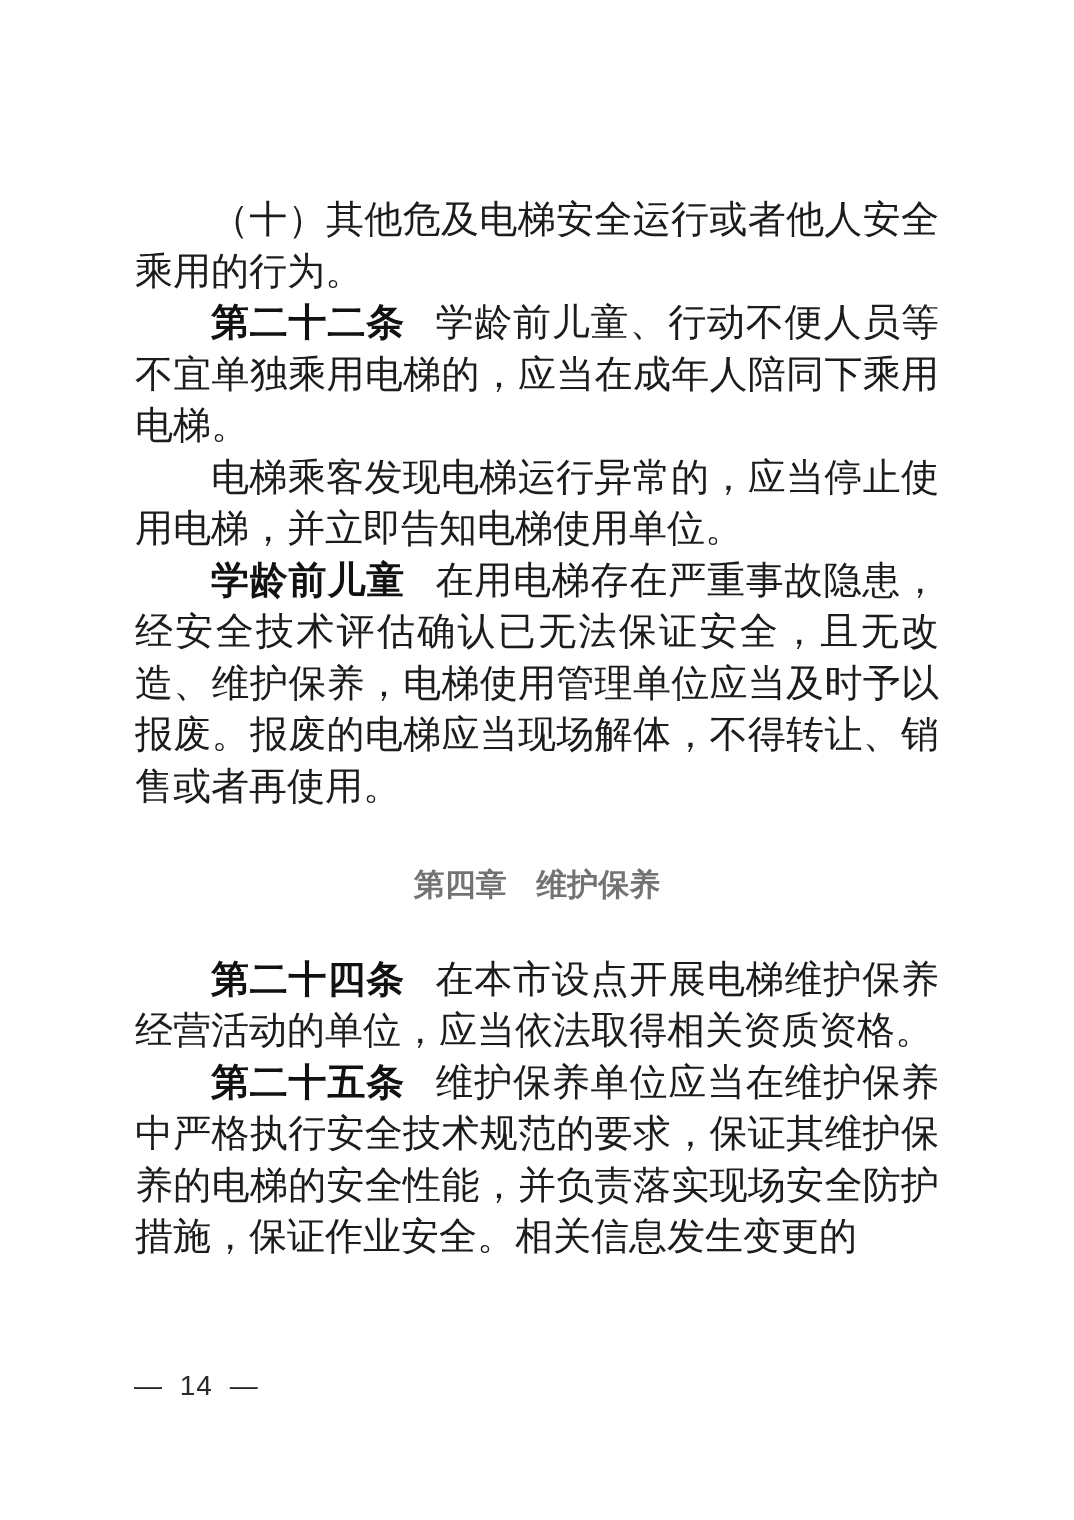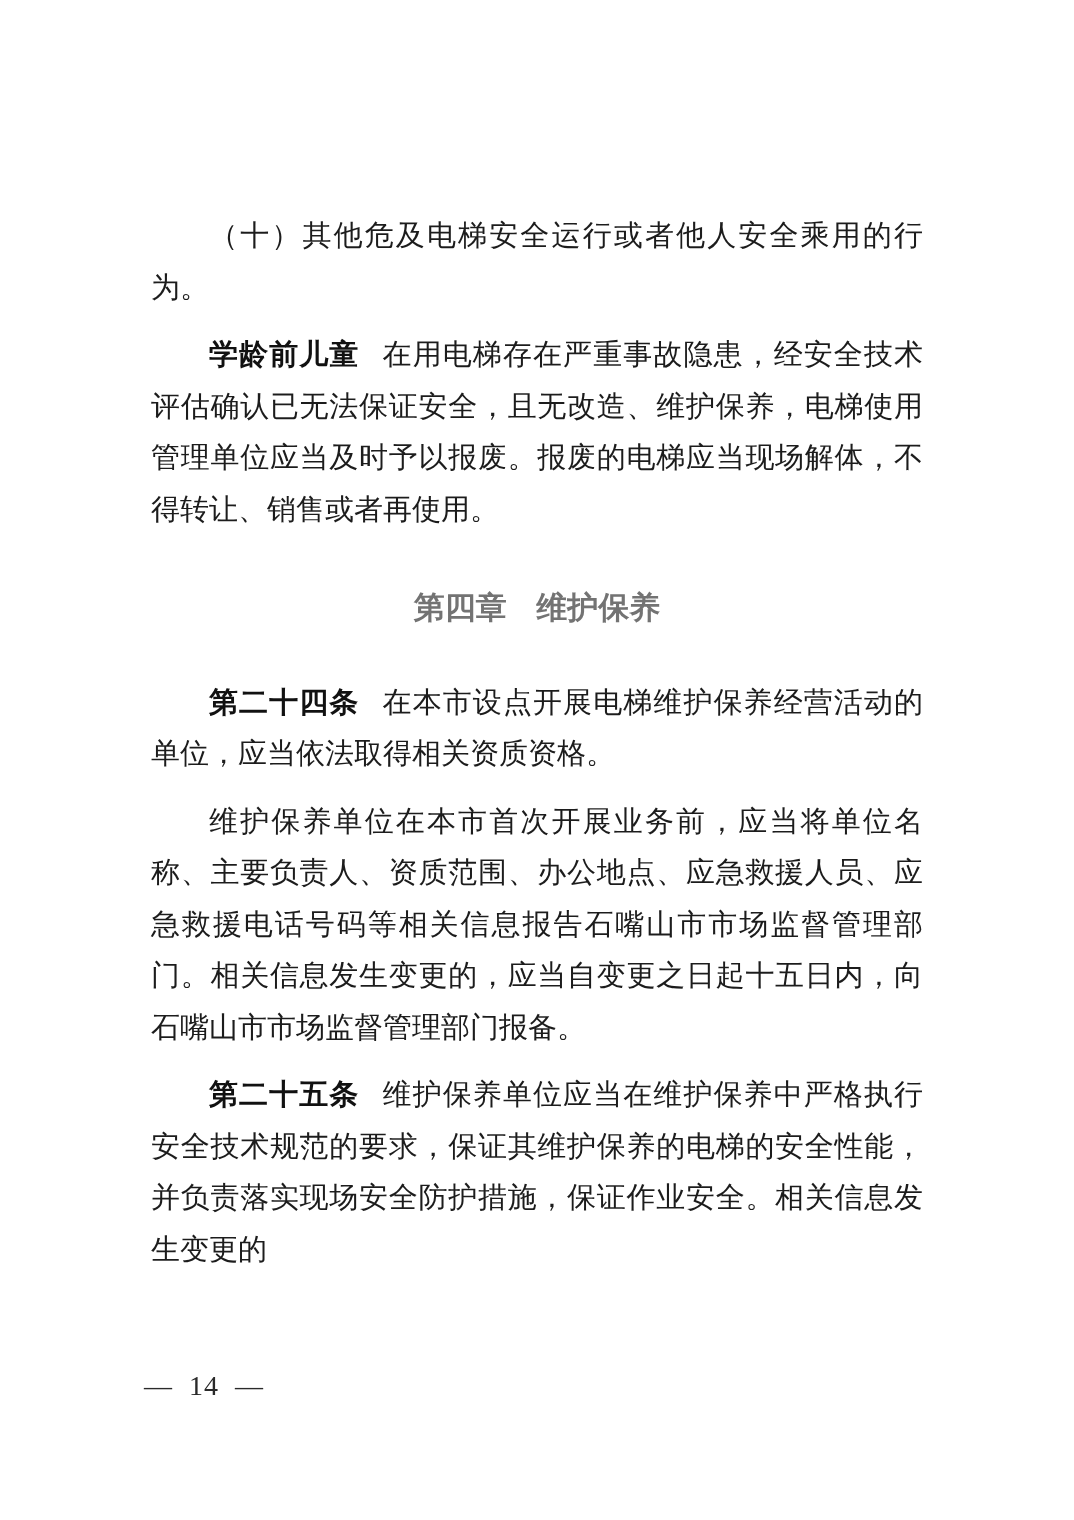--- a/index.html
+++ b/index.html
@@ -14,23 +14,23 @@
     background: #ffffff;
     overflow: hidden;
   }
   .content {
     position: absolute;
     left: 135px;
     top: 194px;
     width: 804px;
   }
   .para {
-    margin: 16px;
+    margin: 0;
     font-family: "Liberation Serif", "DejaVu Serif", serif;
-    font-size: 29px;
+    font-size: 38px;
     line-height: 51.5px;
     letter-spacing: 0;
     color: #1c1c1c;
     text-align: justify;
     text-indent: 2em;
   }
   .article-label {
     font-family: "Liberation Sans", "DejaVu Sans", sans-serif;
     font-weight: 700;
     color: #111111;
@@ -44,46 +44,47 @@
     font-weight: 700;
     font-size: 31px;
     line-height: 51.5px;
     color: #737373;
   }
   .chapter-number {
     margin-right: 0.95em;
   }
   .footer {
     position: absolute;
-    left: 144px;
+    left: 134px;
     top: 1372px;
-    font-family: Liberation Serif, serif;
+    font-family: Liberation Sans, sans-serif;
     font-size: 28px;
     line-height: 28px;
     color: #2a2a2a;
     letter-spacing: 1px;
     word-spacing: 8px;
   }
 </style>
 </head>
 <body>
 
 <div class="page">
   <div class="content">
 
     <p class="para">（十）其他危及电梯安全运行或者他人安全乘用的行为。</p>
 
+    <p class="para"><span class="article-label">第二十二条</span><span>学龄前儿童、行动不便人员等不宜单独乘用电梯的，应当在成年人陪同下乘用电梯。</span></p>
 
+    <p class="para">电梯乘客发现电梯运行异常的，应当停止使用电梯，并立即告知电梯使用单位。</p>
 
     <p class="para"><span class="article-label">学龄前儿童</span><span>在用电梯存在严重事故隐患，经安全技术评估确认已无法保证安全，且无改造、维护保养，电梯使用管理单位应当及时予以报废。报废的电梯应当现场解体，不得转让、销售或者再使用。</span></p>
 
     <h2 class="chapter"><span class="chapter-number">第四章</span><span class="chapter-title">维护保养</span></h2>
 
     <p class="para"><span class="article-label">第二十四条</span><span>在本市设点开展电梯维护保养经营活动的单位，应当依法取得相关资质资格。</span></p>
 
-    <p class="para">维护保养单位在本市首次开展业务前，应当将单位名称、主要负责人、资质范围、办公地点、应急救援人员、应急救援电话号码等相关信息报告石嘴山市市场监督管理部门。相关信息发生变更的，应当自变更之日起十五日内，向石嘴山市市场监督管理部门报备。</p>
 
     <p class="para"><span class="article-label">第二十五条</span><span>维护保养单位应当在维护保养中严格执行安全技术规范的要求，保证其维护保养的电梯的安全性能，并负责落实现场安全防护措施，保证作业安全。相关信息发生变更的</span></p>
 
   </div>
 
   <div class="footer">— 14 —</div>
 </div>
 
 </body></html>

